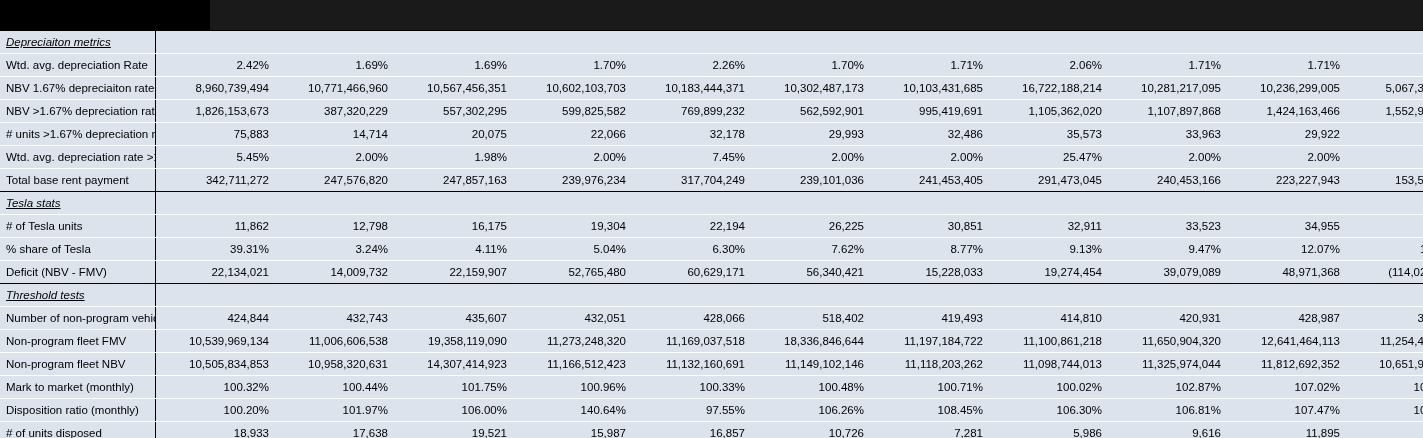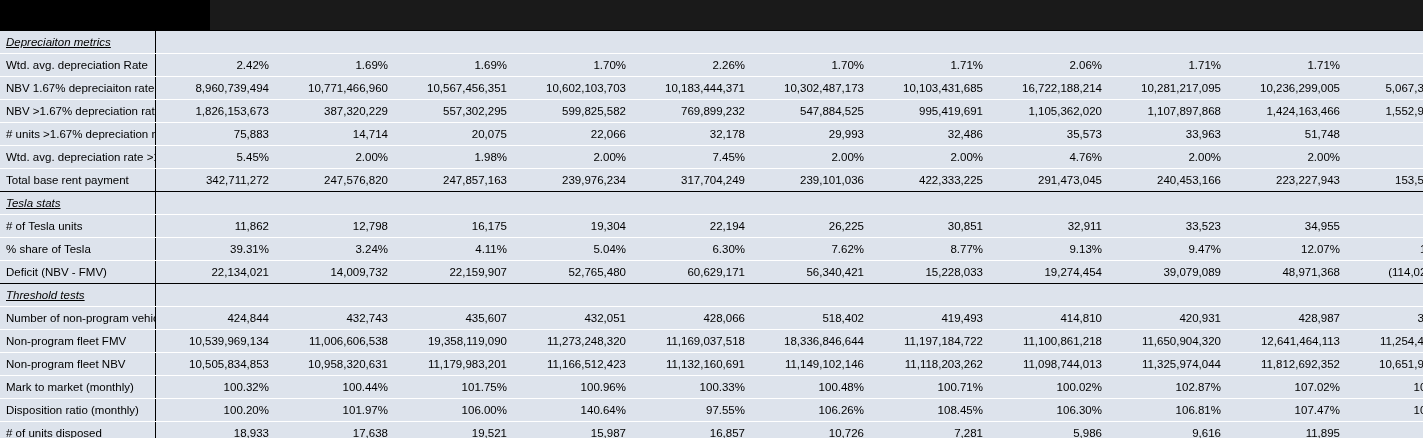--- a/index.html
+++ b/index.html
@@ -147,64 +147,64 @@
           <td class="num">10,236,299,005</td>
           <td class="num">5,067,355,443</td>
         </tr>
         <tr class="">
           <td class="label">NBV &gt;1.67% depreciation rate</td>
           <td class="num">1,826,153,673</td>
           <td class="num">387,320,229</td>
           <td class="num">557,302,295</td>
           <td class="num">599,825,582</td>
           <td class="num">769,899,232</td>
-          <td class="num">547,884,525</td>
+          <td class="num">562,592,901</td>
           <td class="num">995,419,691</td>
           <td class="num">1,105,362,020</td>
           <td class="num">1,107,897,868</td>
           <td class="num">1,424,163,466</td>
           <td class="num">1,552,971,825</td>
         </tr>
         <tr class="">
           <td class="label"># units &gt;1.67% depreciation rate</td>
           <td class="num">75,883</td>
           <td class="num">14,714</td>
           <td class="num">20,075</td>
           <td class="num">22,066</td>
           <td class="num">32,178</td>
           <td class="num">29,993</td>
           <td class="num">32,486</td>
           <td class="num">35,573</td>
           <td class="num">33,963</td>
-          <td class="num">51,748</td>
+          <td class="num">29,922</td>
           <td class="num">35,734</td>
         </tr>
         <tr class="">
           <td class="label">Wtd. avg. depreciation rate &gt;1.67%</td>
           <td class="num">5.45%</td>
           <td class="num">2.00%</td>
           <td class="num">1.98%</td>
           <td class="num">2.00%</td>
           <td class="num">7.45%</td>
           <td class="num">2.00%</td>
           <td class="num">2.00%</td>
-          <td class="num">4.76%</td>
+          <td class="num">25.47%</td>
           <td class="num">2.00%</td>
           <td class="num">2.00%</td>
           <td class="num">2.00%</td>
         </tr>
         <tr class="groupend">
           <td class="label">Total base rent payment</td>
           <td class="num">342,711,272</td>
           <td class="num">247,576,820</td>
           <td class="num">247,857,163</td>
           <td class="num">239,976,234</td>
           <td class="num">317,704,249</td>
           <td class="num">239,101,036</td>
-          <td class="num">422,333,225</td>
+          <td class="num">241,453,405</td>
           <td class="num">291,473,045</td>
           <td class="num">240,453,166</td>
           <td class="num">223,227,943</td>
           <td class="num">153,521,594</td>
         </tr>
         <tr class="section">
           <td class="label">Tesla stats</td>
           <td class="num">&nbsp;</td>
           <td class="num">&nbsp;</td>
           <td class="num">&nbsp;</td>
@@ -298,21 +298,21 @@
           <td class="num">11,197,184,722</td>
           <td class="num">11,100,861,218</td>
           <td class="num">11,650,904,320</td>
           <td class="num">12,641,464,113</td>
           <td class="num">11,254,428,255</td>
         </tr>
         <tr class="">
           <td class="label">Non-program fleet NBV</td>
           <td class="num">10,505,834,853</td>
           <td class="num">10,958,320,631</td>
-          <td class="num">11,179,983,201</td>
+          <td class="num">14,307,414,923</td>
           <td class="num">11,166,512,423</td>
           <td class="num">11,132,160,691</td>
           <td class="num">11,149,102,146</td>
           <td class="num">11,118,203,262</td>
           <td class="num">11,098,744,013</td>
           <td class="num">11,325,974,044</td>
           <td class="num">11,812,692,352</td>
           <td class="num">10,651,977,036</td>
         </tr>
         <tr class="">

